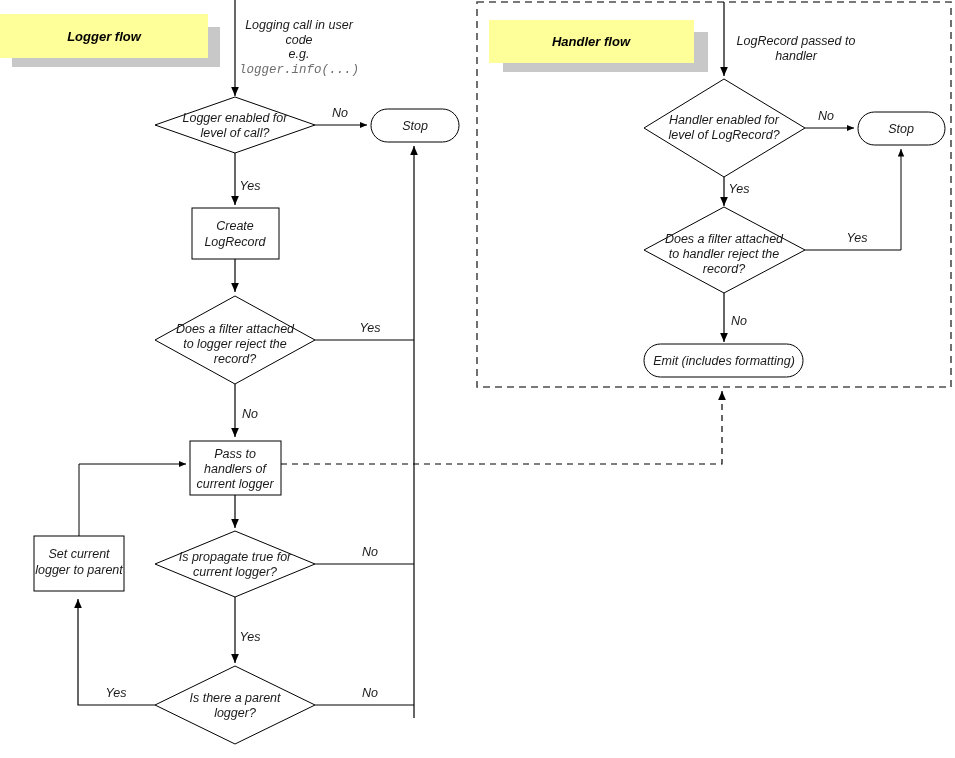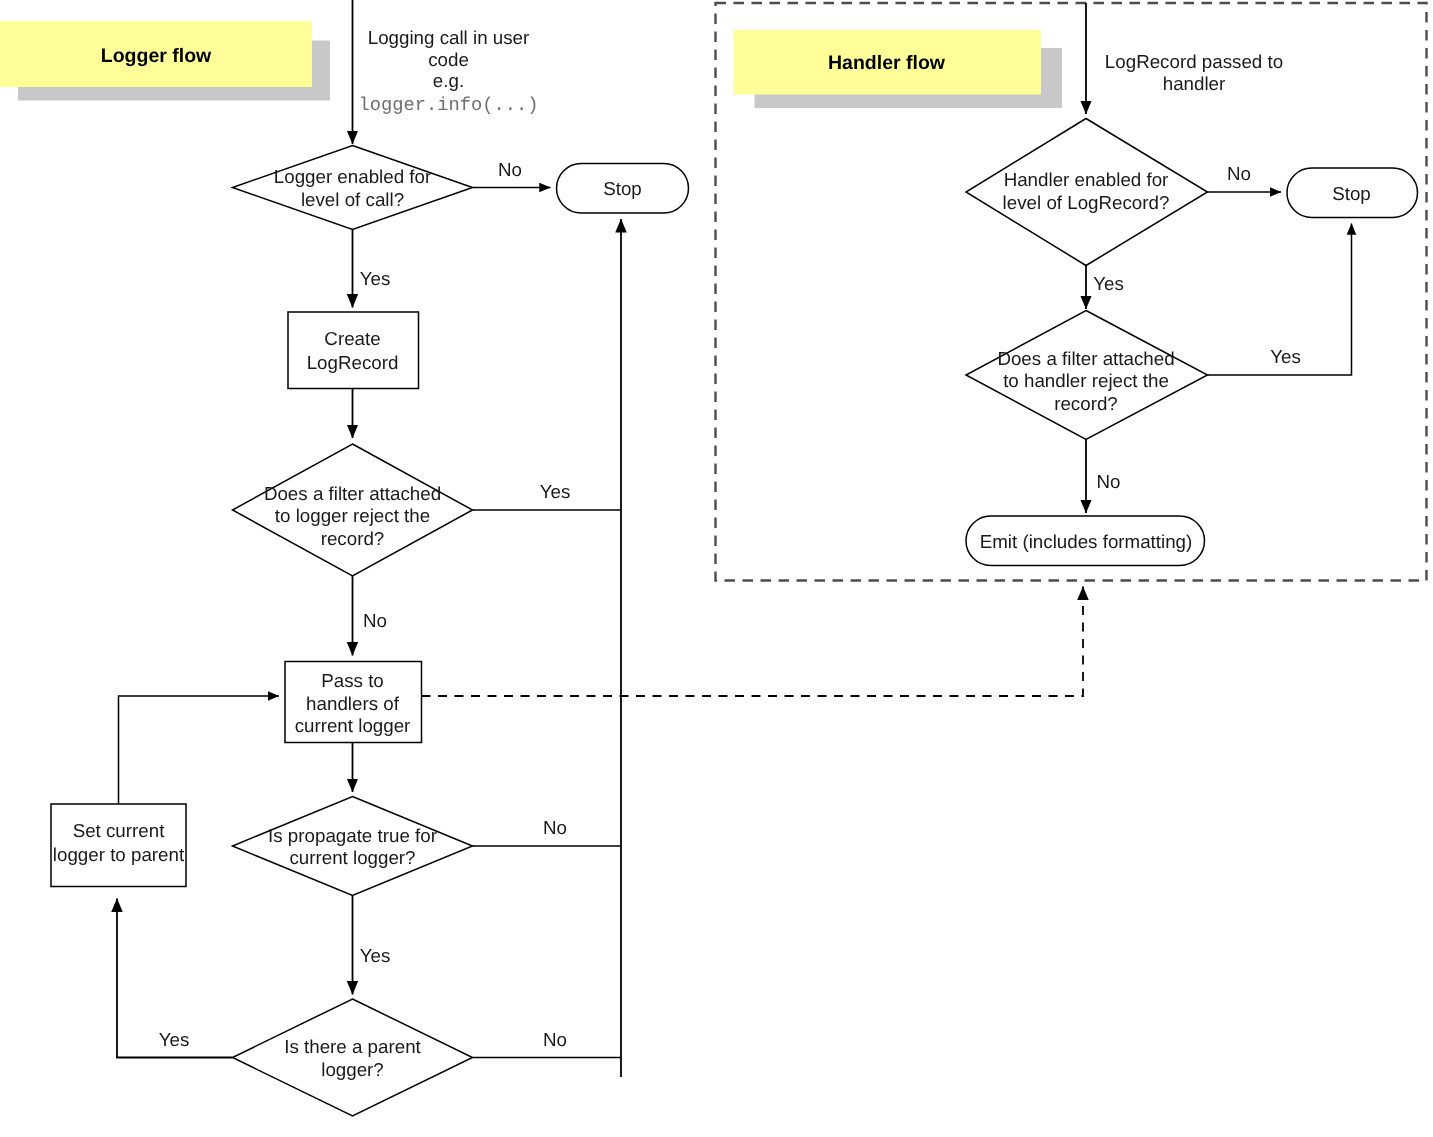--- a/index.html
+++ b/index.html
@@ -9,20 +9,21 @@
   }
   body {
     font-family: "Liberation Sans", sans-serif;
   }
   #canvas {
     position: relative;
     width: 955px;
     height: 758px;
     background: #ffffff;
     overflow: hidden;
+    font-style: italic;
   }
   svg#diagram {
     position: absolute;
     left: 0;
     top: 0;
     width: 955px;
     height: 758px;
   }
   .shape-stroke {
     fill: #ffffff;

